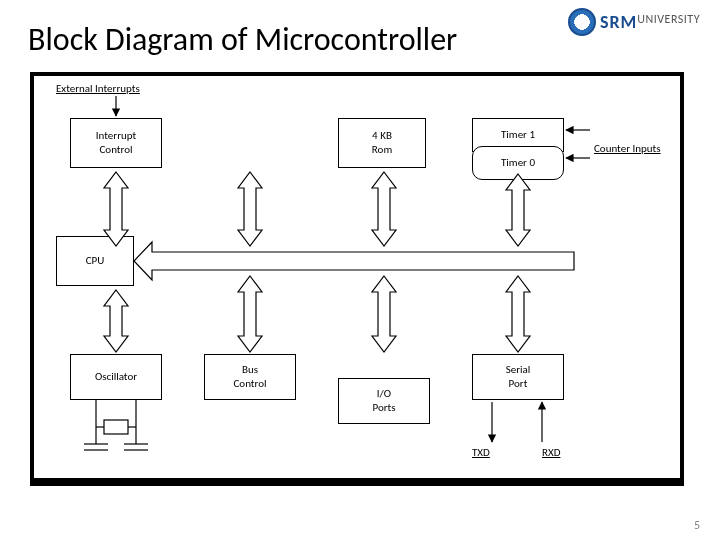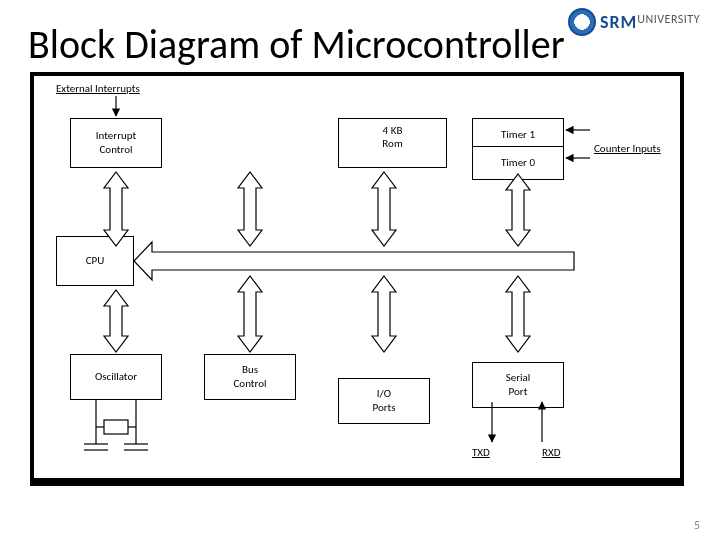--- a/index.html
+++ b/index.html
@@ -8,21 +8,21 @@
     height: 540px;
     background: #fff;
     font-family: "Calibri", "Segoe UI", sans-serif;
     position: relative;
     overflow: hidden;
   }
   .title {
     position: absolute;
     top: 20px;
     left: 28px;
-    font-size: 40px;
+    font-size: 32px;
     font-weight: 400;
     color: #000;
   }
   .logo {
     position: absolute;
     top: 8px;
     right: 20px;
     display: flex;
     align-items: center;
     gap: 4px;
@@ -102,47 +102,47 @@
 
   <div class="lbl" style="left:22px; top:6px;">External Interrupts</div>
   <div class="lbl" style="left:560px; top:66px;">Counter Inputs</div>
   <div class="lbl" style="left:438px; top:370px;">TXD</div>
   <div class="lbl" style="left:508px; top:370px;">RXD</div>
 
   <div class="blk" style="left:36px; top:42px; width:92px; height:50px;">
       <span style="white-space:pre-line;">Interrupt
 Control</span>
     </div>
-  <div class="blk" style="left:304px; top:42px; width:109px; height:50px;align-items:flex-end;">
+  <div class="blk" style="left:304px; top:42px; width:88px; height:50px;">
       <span style="white-space:pre-line;">4 KB
 Rom</span>
     </div>
   <div class="blk" style="left:438px; top:42px; width:92px; height:24px;">
       <span>Timer 1</span>
     </div>
-  <div class="blk" style="left:438px; top:70px; width:92px; height:24px;">
+  <div class="blk" style="left:438px; top:70px; width:92px; height:24px;border-radius:10px;">
       <span>Timer 0</span>
     </div>
 
   <div class="blk" style="left:22px; top:160px; width:78px; height:50px;">
       <span>CPU</span>
     </div>
 
   <div class="blk" style="left:36px; top:278px; width:92px; height:46px;">
       <span>Oscillator</span>
     </div>
   <div class="blk" style="left:170px; top:278px; width:92px; height:46px;">
       <span style="white-space:pre-line;">Bus
 Control</span>
     </div>
   <div class="blk" style="left:304px; top:278px; width:92px; height:46px;margin-top:24px;">
       <span style="white-space:pre-line;">I/O
 Ports</span>
     </div>
-  <div class="blk" style="left:438px; top:286px; width:92px; height:46px;">
+  <div class="blk" style="left:438px; top:278px; width:92px; height:46px;">
       <span style="white-space:pre-line;">Serial
 Port</span>
     </div>
 
   <svg class="overlay">
 
     <line x1="62" y1="324" x2="62" y2="342" stroke="#000" stroke-width="1.2"></line>
     <line x1="102" y1="324" x2="102" y2="342" stroke="#000" stroke-width="1.2"></line>
 
     <rect x="70" y="344" width="24" height="14" fill="none" stroke="#000" stroke-width="1.2"></rect>

